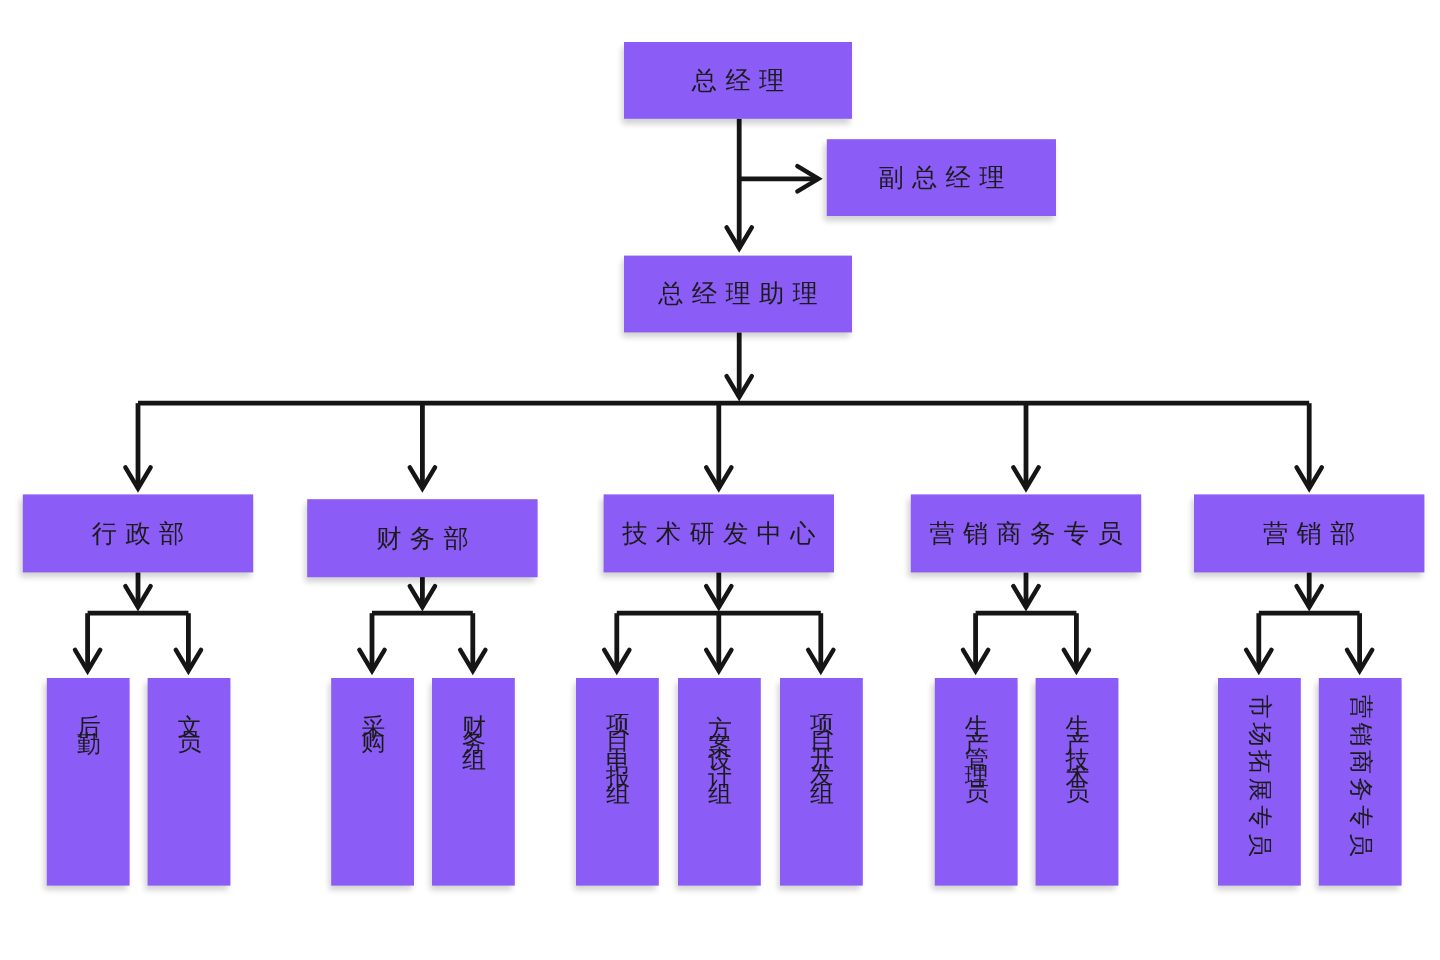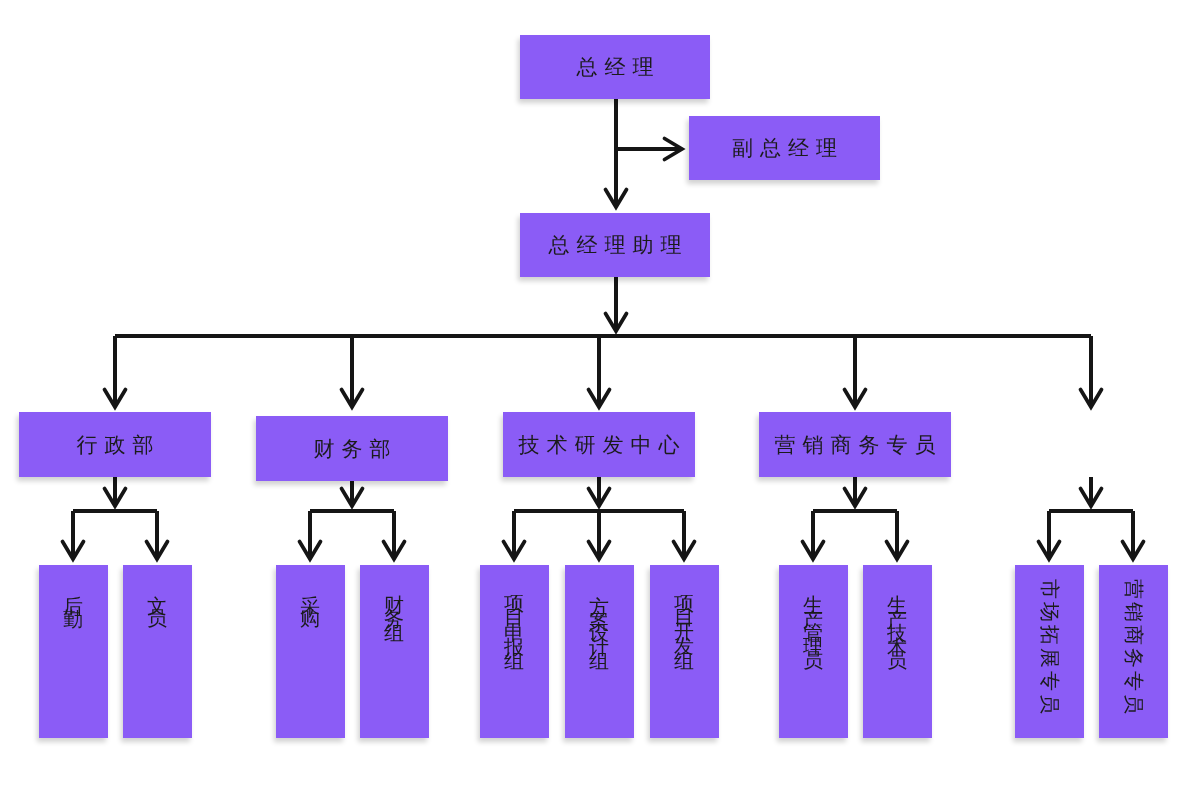--- a/index.html
+++ b/index.html
@@ -120,20 +120,23 @@
   </div>
   <div class="node" style="left:256px;top:416px;width:192px;height:65px">
     <span class="hlabel">财务部</span>
   </div>
   <div class="node" style="left:503px;top:412px;width:192px;height:65px">
     <span class="hlabel">技术研发中心</span>
   </div>
   <div class="node" style="left:759px;top:412px;width:192px;height:65px">
     <span class="hlabel">营销商务专员</span>
   </div>
+  <div class="node" style="left:995px;top:412px;width:192px;height:65px">
+    <span class="hlabel">营销部</span>
+  </div>
 
   <div class="node child" style="left:38.5px;top:565px;width:69px;height:173px">
     <span class="vtext">后勤</span>
   </div>
   <div class="node child" style="left:122.5px;top:565px;width:69px;height:173px">
     <span class="vtext">文员</span>
   </div>
 
   <div class="node child" style="left:275.5px;top:565px;width:69px;height:173px">
     <span class="vtext">采购</span>

